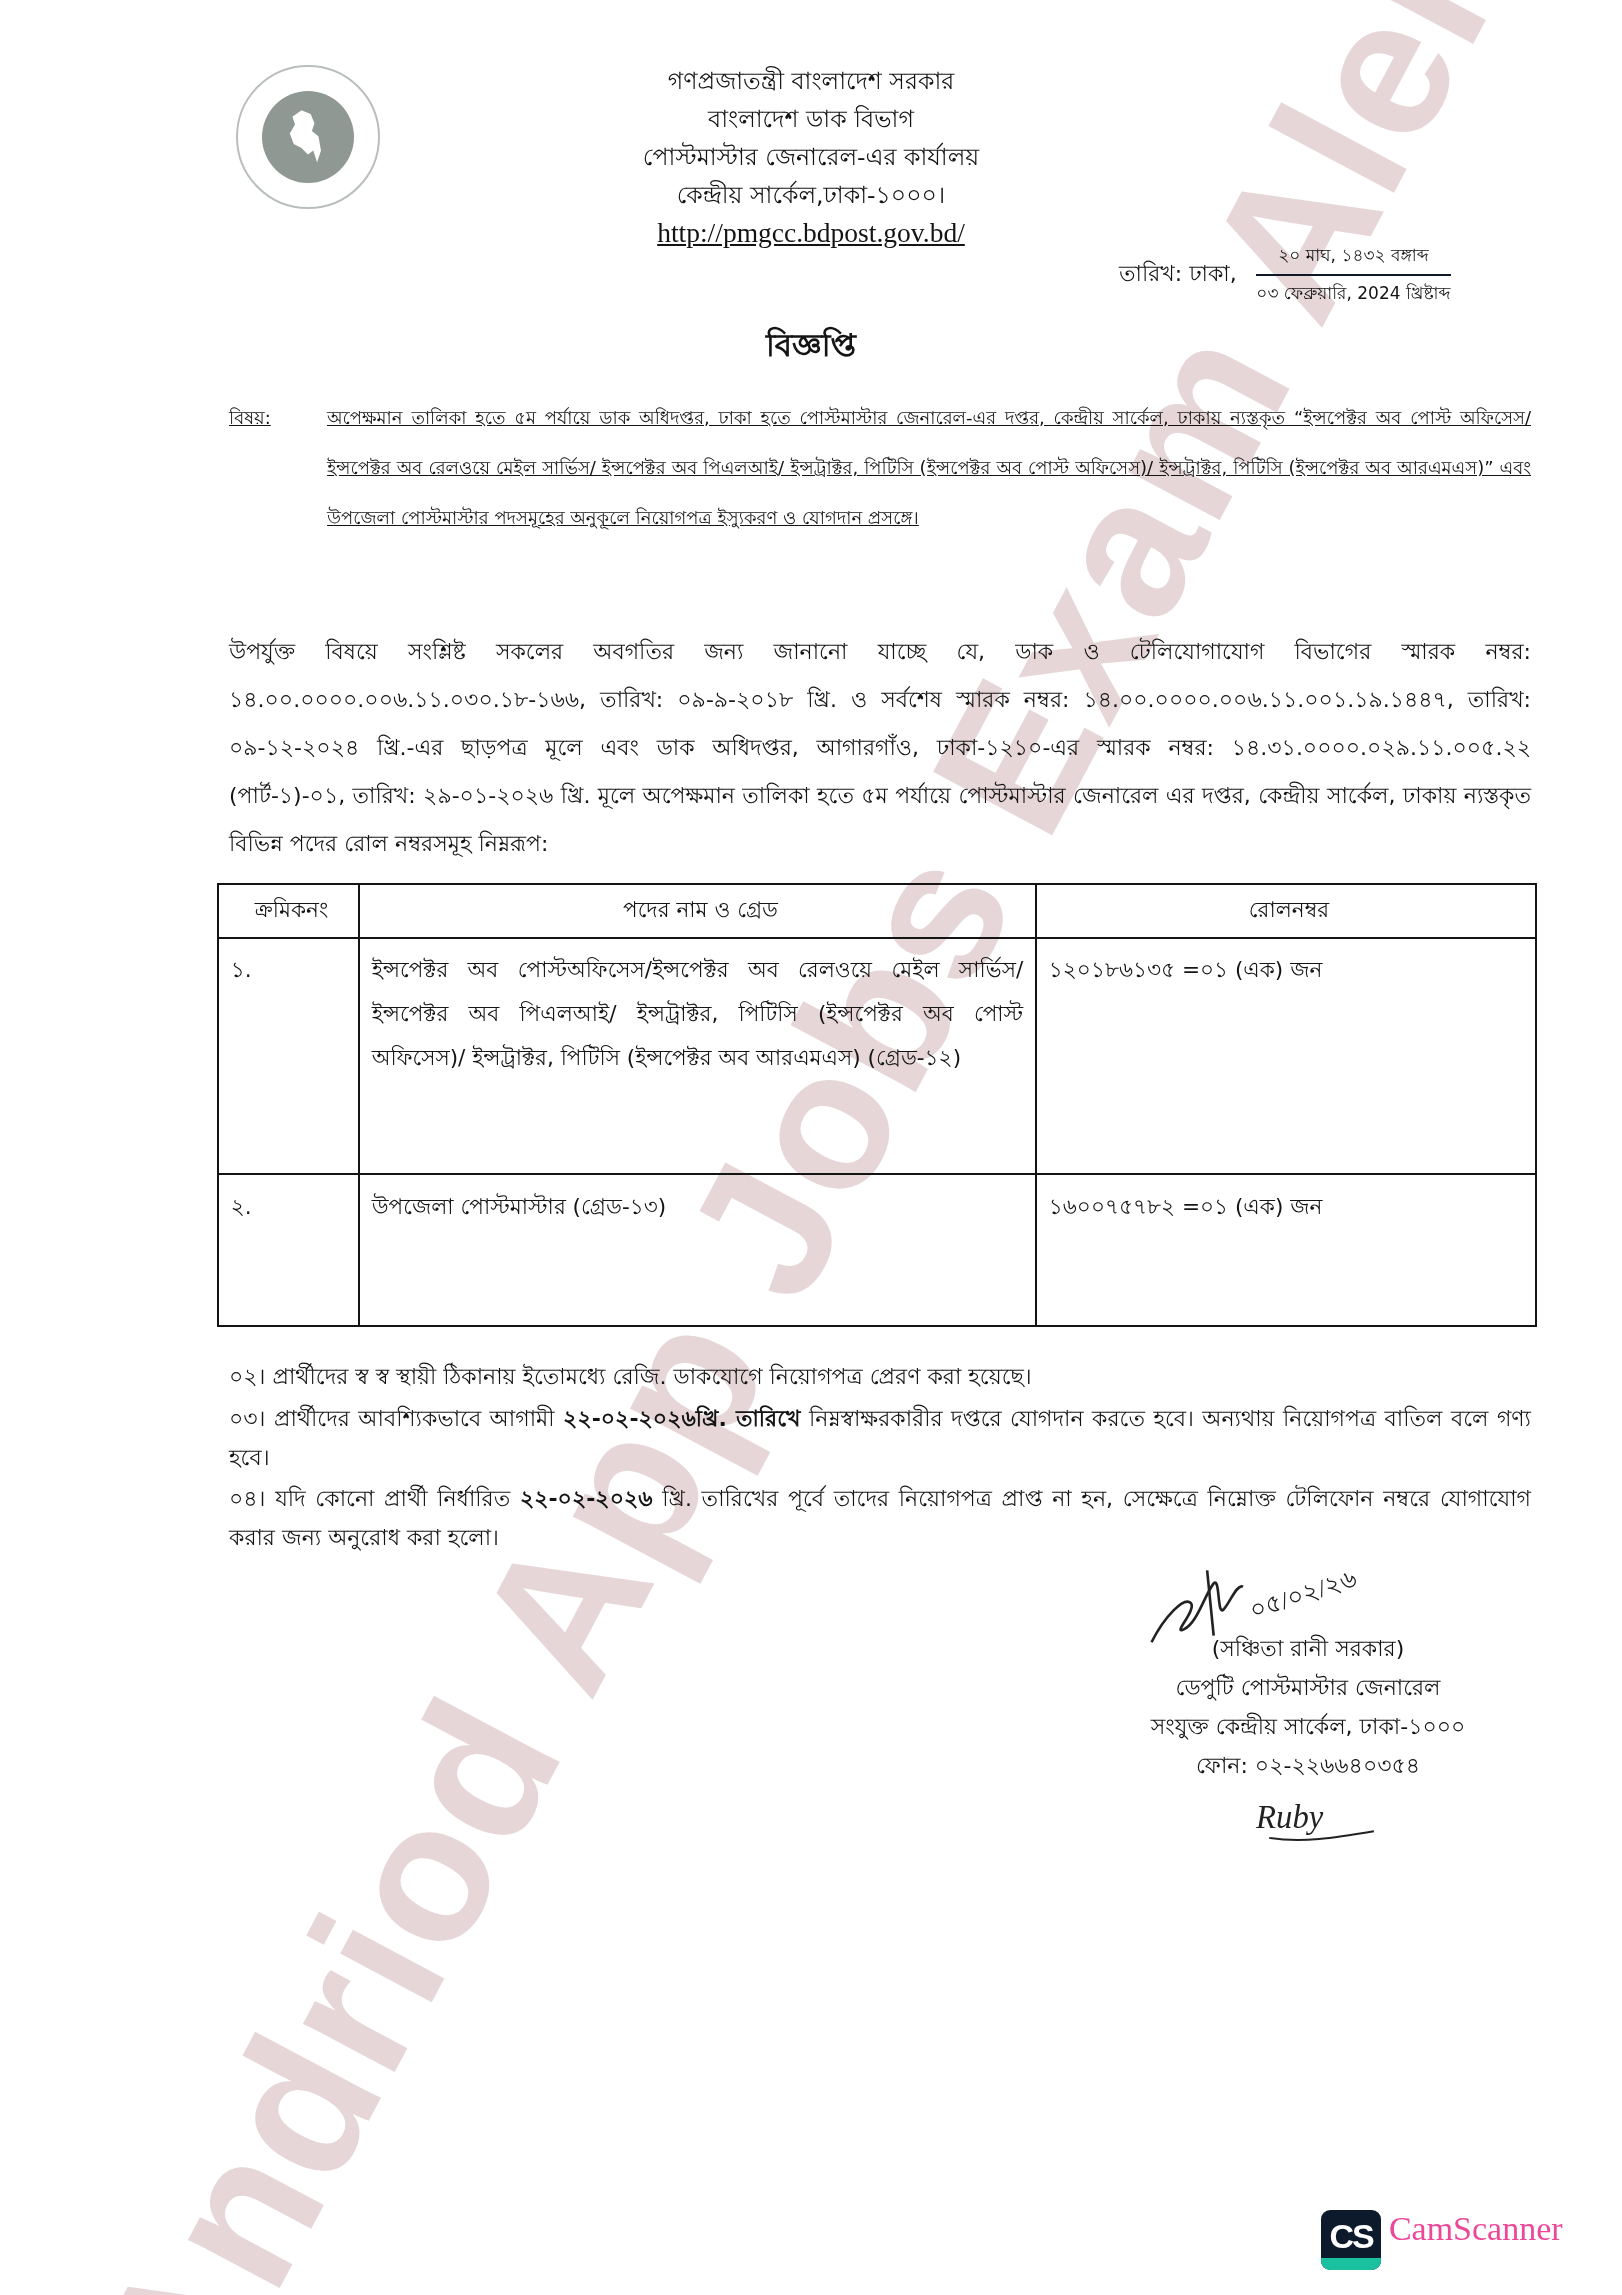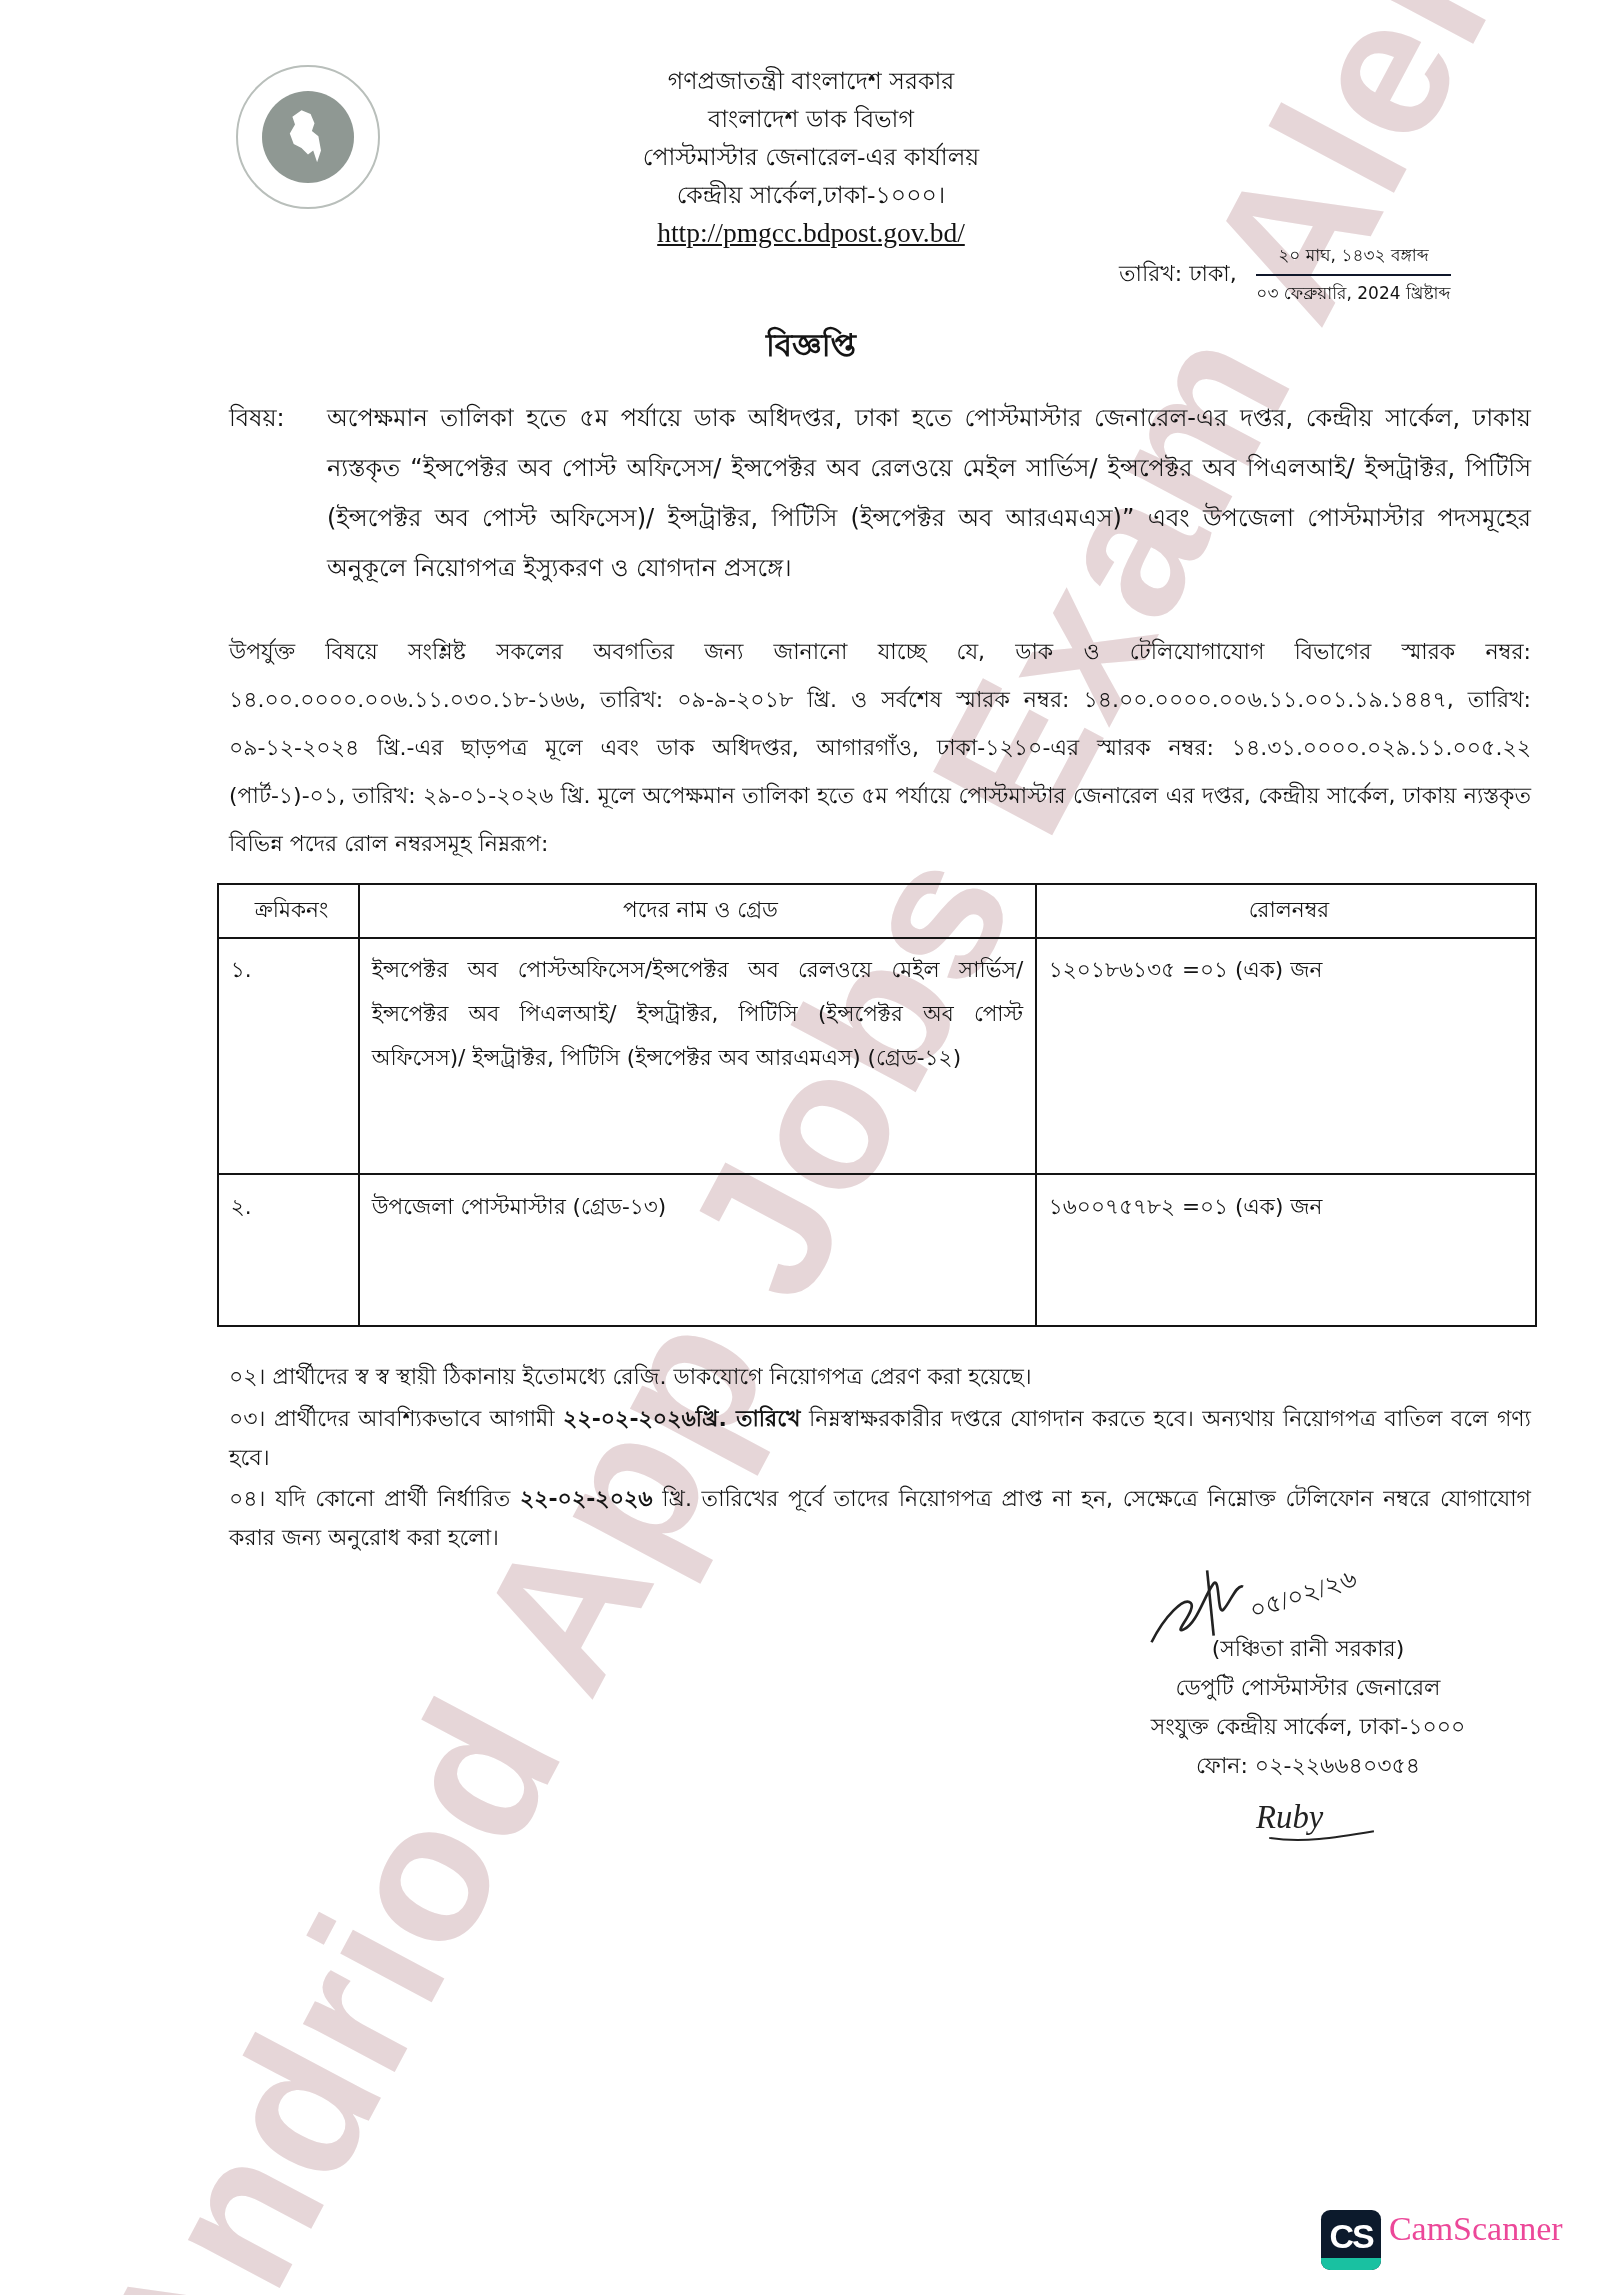--- a/index.html
+++ b/index.html
@@ -41,21 +41,21 @@
   .date-block { position: absolute; left: 1119px; top: 242px; display: flex; align-items: center; font-size: 22px; }
   .date-frac { margin-left: 19.6px; text-align: center; font-size: 17px; }
   .date-frac .top { padding: 0 5.2px 3.9px; border-bottom: 2px solid #0f172a; }
   .date-frac .bottom { padding-top: 3.9px; }
 
   .notice-title {
     position: absolute; left: 0; right: 0; top: 321px; text-align: center;
     font-size: 31px; font-weight: bold;
   }
 
-  .subject { position: absolute; left: 229px; top: 393px; width: 1302px; display: flex; font-size: 24px; line-height: 50px; }
+  .subject { position: absolute; left: 229px; top: 393px; width: 1302px; display: flex; font-size: 18px; line-height: 50px; text-decoration: underline; }
   .subject .label { width: 98px; flex: none; }
   .subject .text { text-align: justify; }
 
   .body-para {
     position: absolute; left: 229px; top: 628px; width: 1302px;
     font-size: 22px; line-height: 48px; text-align: justify;
   }
 
   
   .roll-table {

